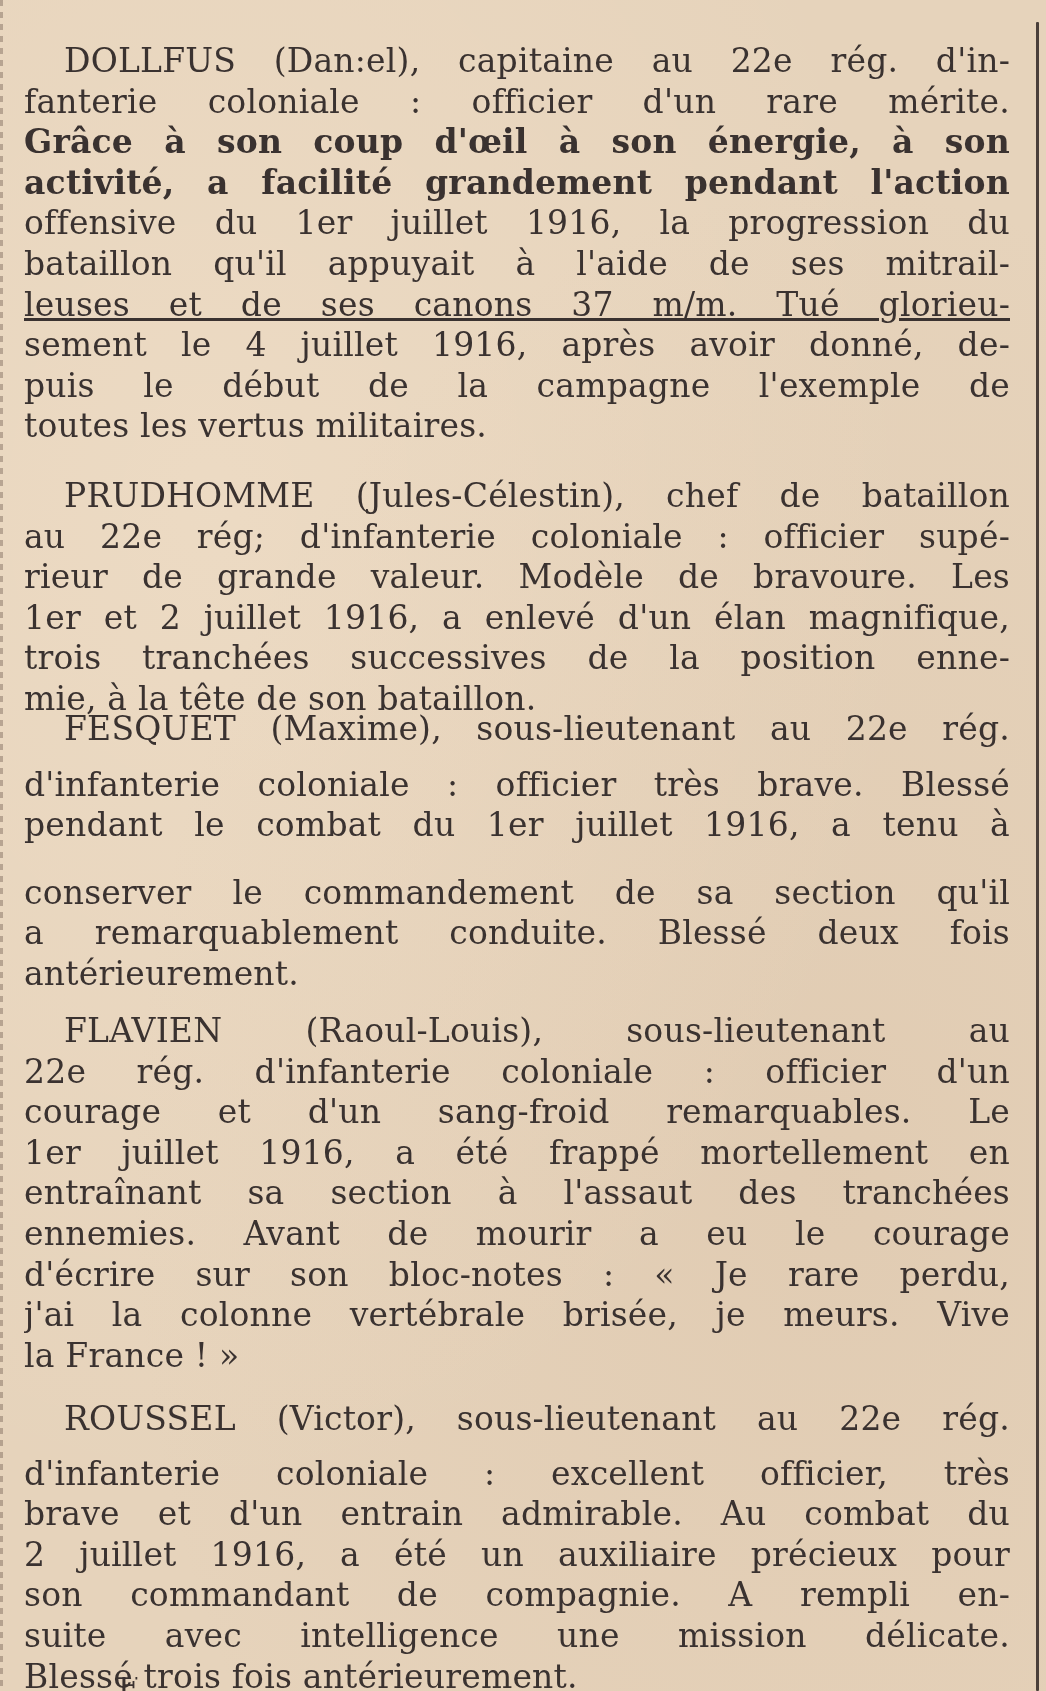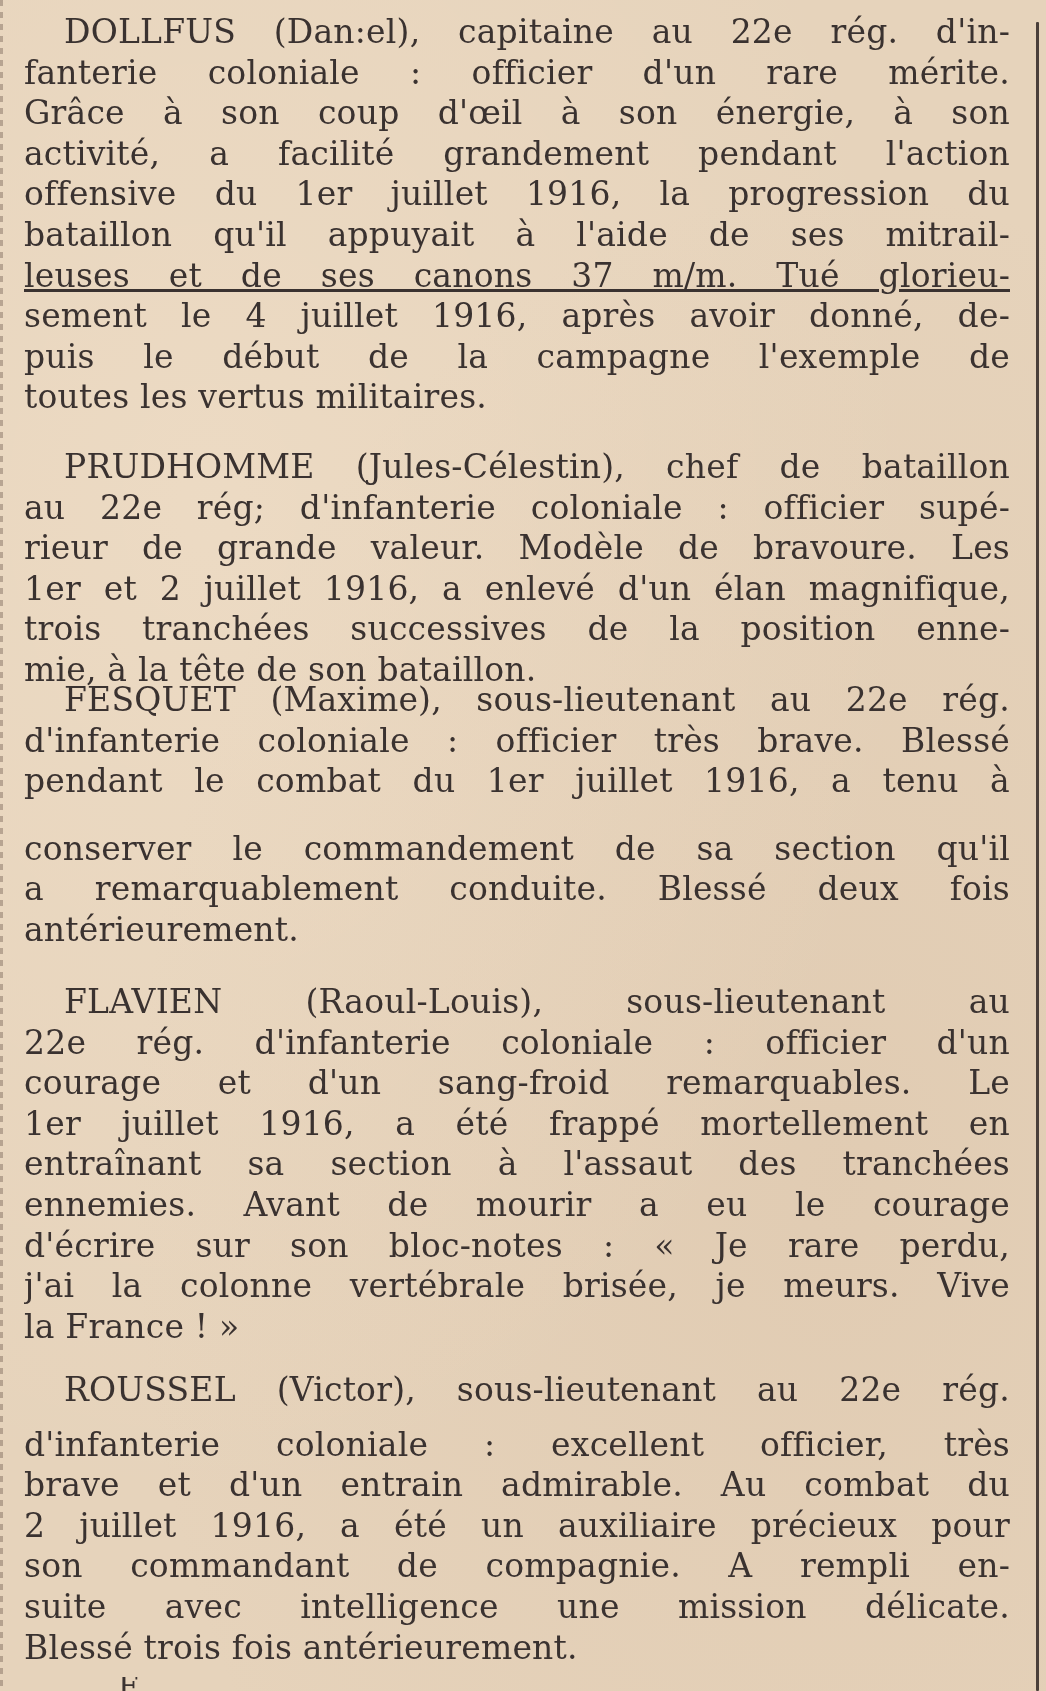--- a/index.html
+++ b/index.html
@@ -59,20 +59,21 @@
     text-align: justify;
     text-align-last: justify;
     white-space: nowrap;
     height: 40.6px;
   }
   .entry .line.last {
     text-align-last: left;
   }
   .entry .line.first {
     padding-left: 40px;
+    margin-top: 29px;
   }
   .e1 { position: absolute; top: 0; }
   .e2 { position: absolute; top: 435px; }
   .e3 { position: absolute; top: 668px; }
   .e4 { position: absolute; top: 970px; }
   .e5 { position: absolute; top: 1358px; }
   .column .entry { width: 986px; }
   .trailing {
     position: absolute;
     left: 118px;
@@ -91,42 +92,42 @@
 <div class="paper"></div>
 <div class="left-edge"></div>
 <div class="rule r1"></div>
 <div class="rule r2"></div>
 
 <div class="column">
 
   <div class="entry e1">
     <span class="line first" style="display: block; white-space: normal; text-align-last: justify; overflow: hidden;">DOLLFUS (Dan:el), capitaine au 22e rég. d'in-</span>
     <span class="line" style="display: block; white-space: normal; text-align-last: justify; overflow: hidden;">fanterie coloniale : officier d'un rare mérite.</span>
-    <span class="line" style="display: block; white-space: normal; text-align-last: justify; overflow: hidden;">Grâce à son coup d'œil à son énergie, à son</span>
-    <span class="line" style="display: block; white-space: normal; text-align-last: justify; overflow: hidden;">activité, a facilité grandement pendant l'action</span>
+    <span class="line" style="display: block; white-space: normal; text-align-last: justify; overflow: hidden; font-weight: bold;">Grâce à son coup d'œil à son énergie, à son</span>
+    <span class="line" style="display: block; white-space: normal; text-align-last: justify; overflow: hidden; font-weight: bold;">activité, a facilité grandement pendant l'action</span>
     <span class="line" style="display: block; white-space: normal; text-align-last: justify; overflow: hidden;">offensive du 1er juillet 1916, la progression du</span>
     <span class="line" style="display: block; white-space: normal; text-align-last: justify; overflow: hidden;">bataillon qu'il appuyait à l'aide de ses mitrail-</span>
     <span class="line" style="display: block; white-space: normal; text-align-last: justify; overflow: hidden; text-decoration: underline;">leuses et de ses canons 37 m/m. Tué glorieu-</span>
     <span class="line" style="display: block; white-space: normal; text-align-last: justify; overflow: hidden;">sement le 4 juillet 1916, après avoir donné, de-</span>
     <span class="line" style="display: block; white-space: normal; text-align-last: justify; overflow: hidden;">puis le début de la campagne l'exemple de</span>
     <span class="line last" style="display: block;">toutes les vertus militaires.</span>
   </div>
 
   <div class="entry e2">
     <span class="line first" style="display: block; white-space: normal; text-align-last: justify; overflow: hidden;">PRUDHOMME (Jules-Célestin), chef de bataillon</span>
     <span class="line" style="display: block; white-space: normal; text-align-last: justify; overflow: hidden;">au 22e rég; d'infanterie coloniale : officier supé-</span>
     <span class="line" style="display: block; white-space: normal; text-align-last: justify; overflow: hidden;">rieur de grande valeur. Modèle de bravoure. Les</span>
     <span class="line" style="display: block; white-space: normal; text-align-last: justify; overflow: hidden;">1er et 2 juillet 1916, a enlevé d'un élan magnifique,</span>
     <span class="line" style="display: block; white-space: normal; text-align-last: justify; overflow: hidden;">trois tranchées successives de la position enne-</span>
     <span class="line last" style="display: block;">mie, à la tête de son bataillon.</span>
   </div>
 
   <div class="entry e3">
     <span class="line first" style="display: block; white-space: normal; text-align-last: justify; overflow: hidden;">FESQUET (Maxime), sous-lieutenant au 22e rég.</span>
-    <span class="line" style="display: block; white-space: normal; text-align-last: justify; overflow: hidden;">d'infanterie coloniale : officier très brave. Blessé</span>
+    <span class="line" style="display: block; white-space: normal; text-align-last: justify; overflow: hidden; margin-top: 15px;">d'infanterie coloniale : officier très brave. Blessé</span>
     <span class="line" style="display: block; white-space: normal; text-align-last: justify; overflow: hidden;">pendant le combat du 1er juillet 1916, a tenu à</span>
     <span class="line" style="display: block; white-space: normal; text-align-last: justify; overflow: hidden; margin-top: 27px;">conserver le commandement de sa section qu'il</span>
     <span class="line" style="display: block; white-space: normal; text-align-last: justify; overflow: hidden;">a remarquablement conduite. Blessé deux fois</span>
     <span class="line last" style="display: block;">antérieurement.</span>
   </div>
 
   <div class="entry e4">
     <span class="line first" style="display: block; white-space: normal; text-align-last: justify; overflow: hidden;">FLAVIEN (Raoul-Louis), sous-lieutenant au</span>
     <span class="line" style="display: block; white-space: normal; text-align-last: justify; overflow: hidden;">22e rég. d'infanterie coloniale : officier d'un</span>
     <span class="line" style="display: block; white-space: normal; text-align-last: justify; overflow: hidden;">courage et d'un sang-froid remarquables. Le</span>

